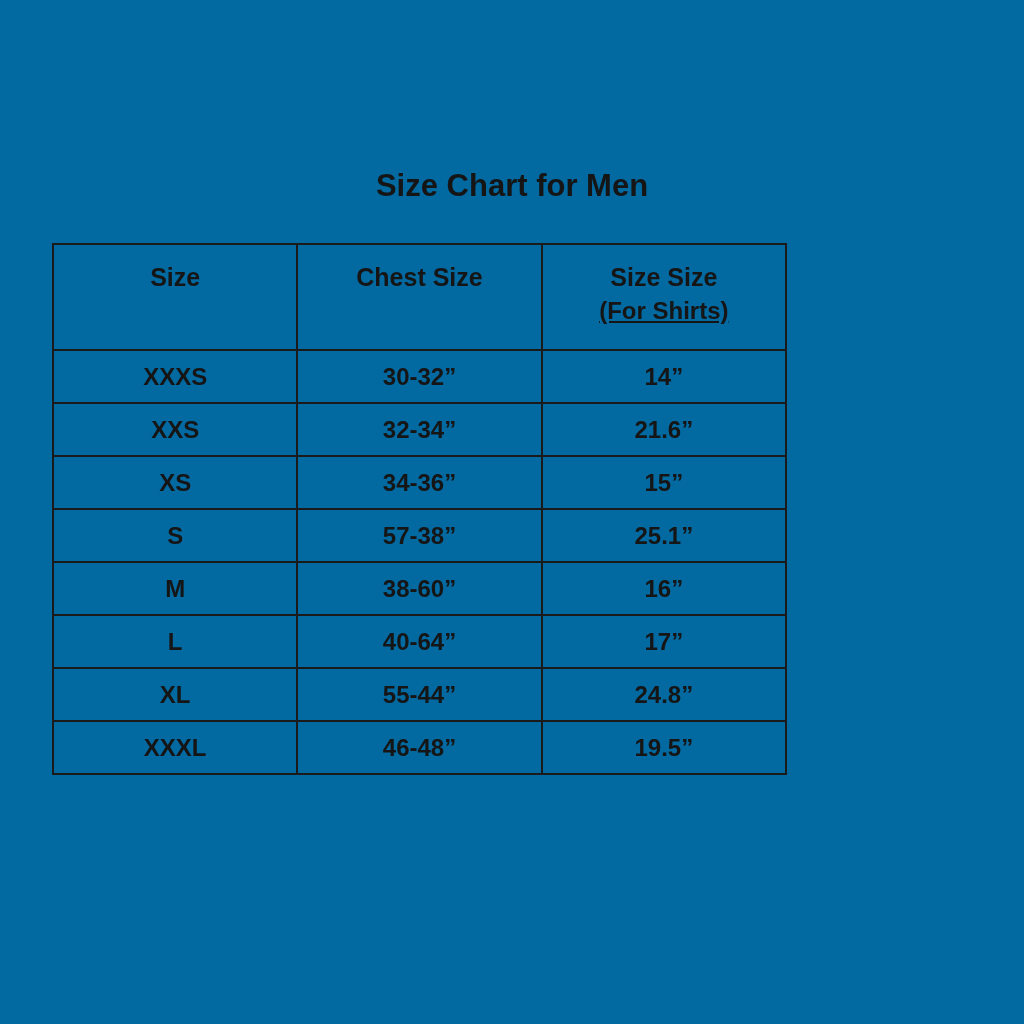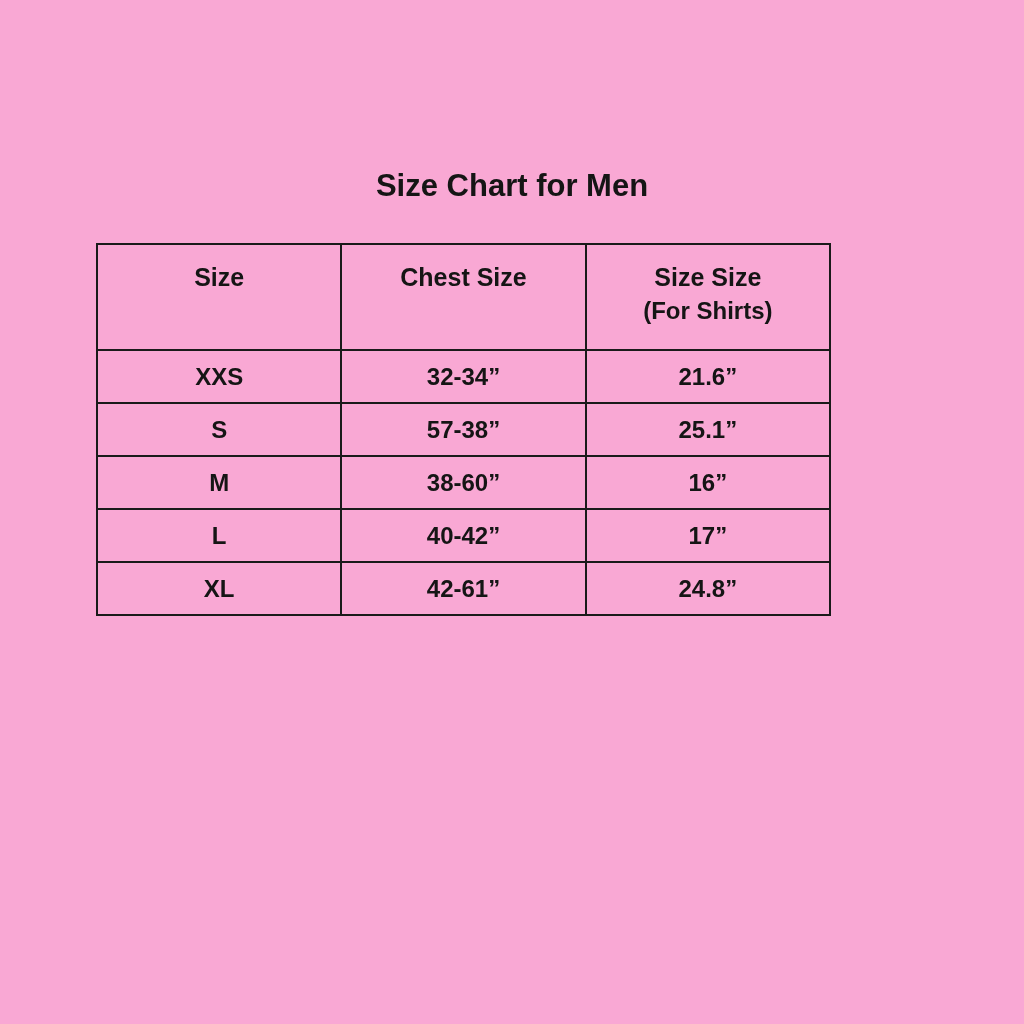--- a/index.html
+++ b/index.html
@@ -4,21 +4,21 @@
 <style>
   html, body {
     margin: 0;
     padding: 0;
     background: #ffffff;
   }
   .page {
     position: relative;
     width: 1024px;
     height: 1024px;
-    background: #f9a8d4;
+    background: #0369a1;
     font-family: "Liberation Sans", sans-serif;
     color: #151515;
     overflow: hidden;
   }
   .title {
     position: absolute;
     top: 168px;
     left: 0;
     width: 100%;
     text-align: center;
@@ -27,40 +27,40 @@
     letter-spacing: 0px;
     color: #151515;
   }
   table.size-chart {
     position: absolute;
     left: 52px;
     top: 243px;
     width: 735px;
     border-collapse: collapse;
     table-layout: fixed;
-    margin-left: 44px;
   }
   table.size-chart th,
   table.size-chart td {
     border: 2px solid #1a1a1a;
     text-align: center;
     vertical-align: middle;
     font-weight: bold;
     color: #151515;
     padding: 0;
   }
   table.size-chart th {
     height: 88px;
     font-size: 25px;
     vertical-align: top;
     padding-top: 16px;
     line-height: 1.3;
   }
   table.size-chart th .hdr-line2 {
     font-size: 24px;
+    text-decoration: underline;
   }
   table.size-chart td {
     height: 51px;
     font-size: 24px;
   }
 </style>
 </head>
 <body>
 
 <div class="page">
@@ -77,40 +77,55 @@
           <span>Chest Size</span>
         </th>
         <th>
           <span>Size Size</span><br>
           <span class="hdr-line2">(For Shirts)</span>
         </th>
       </tr>
     </thead>
     <tbody>
       <tr>
+        <td>XXXS</td>
+        <td>30-32”</td>
+        <td>14”</td>
+      </tr>
+      <tr>
         <td>XXS</td>
         <td>32-34”</td>
         <td>21.6”</td>
+      </tr>
+      <tr>
+        <td>XS</td>
+        <td>34-36”</td>
+        <td>15”</td>
       </tr>
       <tr>
         <td>S</td>
         <td>57-38”</td>
         <td>25.1”</td>
       </tr>
       <tr>
         <td>M</td>
         <td>38-60”</td>
         <td>16”</td>
       </tr>
       <tr>
         <td>L</td>
-        <td>40-42”</td>
+        <td>40-64”</td>
         <td>17”</td>
       </tr>
       <tr>
         <td>XL</td>
-        <td>42-61”</td>
+        <td>55-44”</td>
         <td>24.8”</td>
+      </tr>
+      <tr>
+        <td>XXXL</td>
+        <td>46-48”</td>
+        <td>19.5”</td>
       </tr>
     </tbody>
   </table>
 
 </div>
 
 </body></html>

